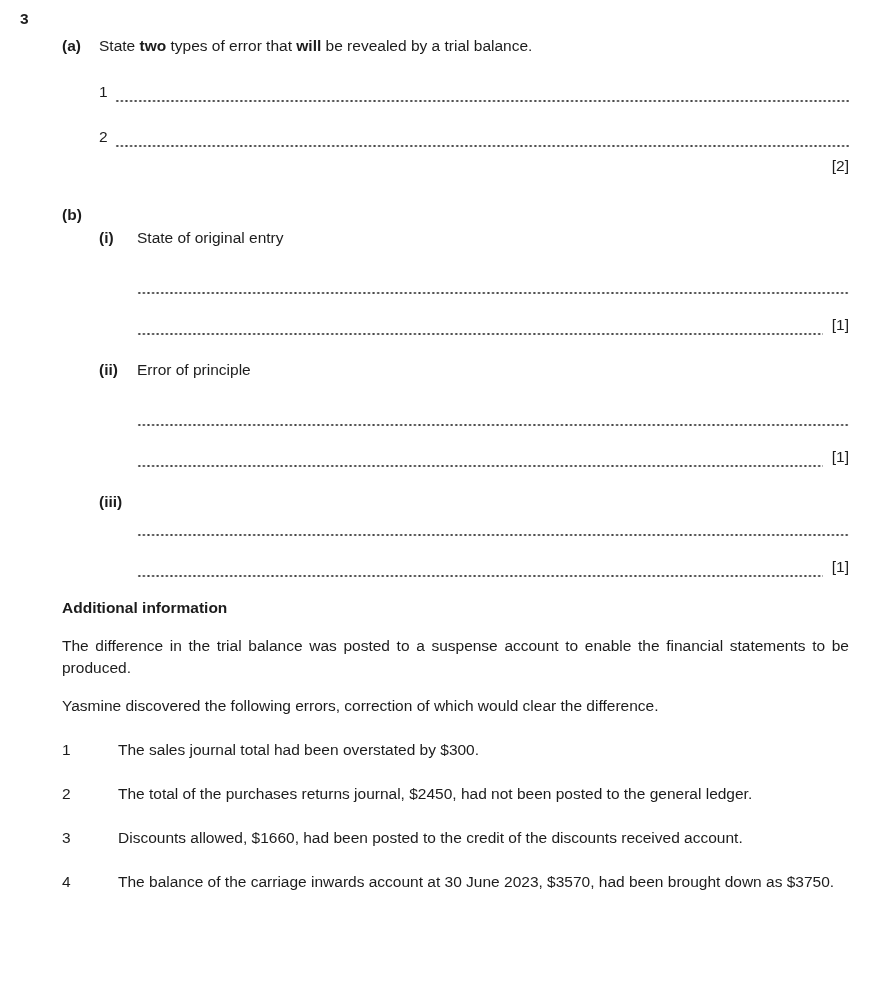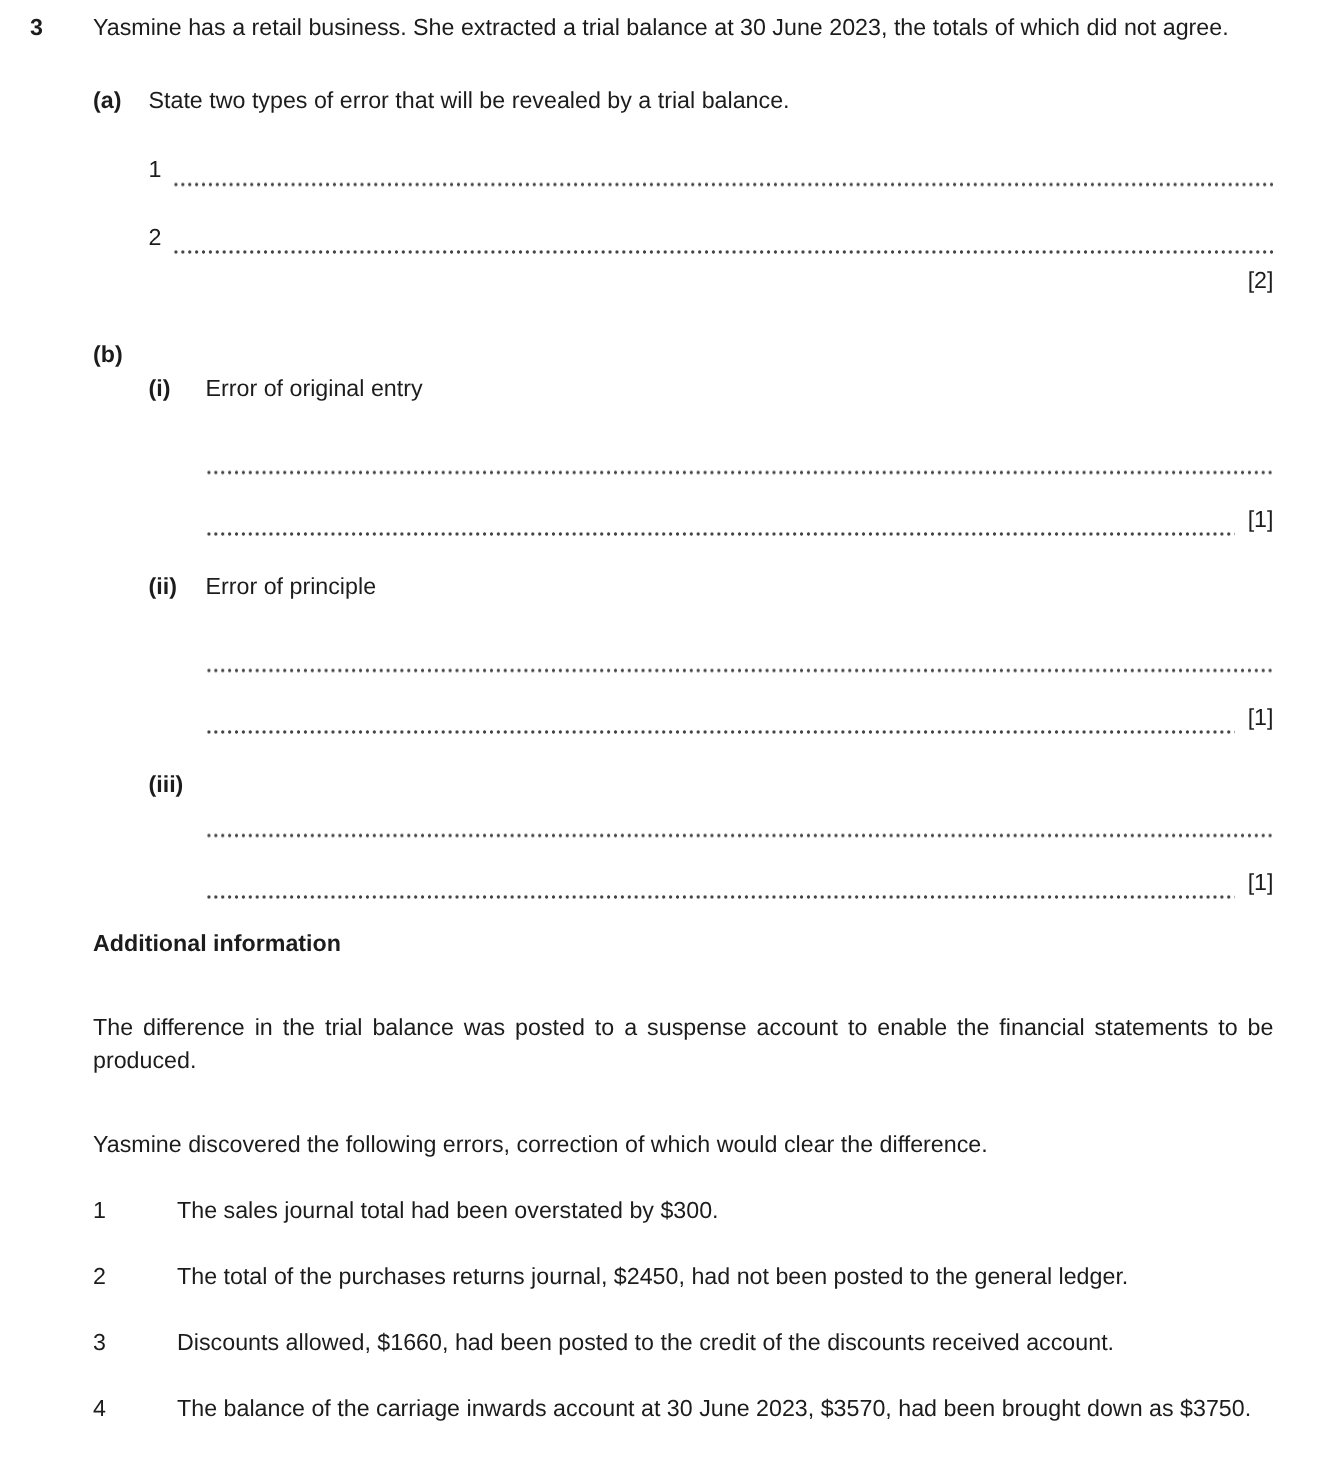--- a/index.html
+++ b/index.html
@@ -8,21 +8,21 @@
     min-height: 986px;
     box-sizing: border-box;
     padding: 8px 45px 14px 20px;
     font-family: "Liberation Sans", "DejaVu Sans", sans-serif;
     font-size: 15.5px;
     line-height: 22px;
     color: #1c1c1c;
   }
   p { margin: 0; }
   .just { text-align: justify; }
-  strong, .b { font-weight: normal; }
+  strong, .b { font-weight: bold; }
 
   .qrow { display: flex; }
   .qnum { width: 42px; flex: 0 0 42px; font-weight: bold; }
   .qbody { flex: 1; min-width: 0; }
 
   .part { display: flex; margin-top: 27px; }
   .plabel { width: 37px; flex: 0 0 37px; font-weight: bold; }
   .pcontent { flex: 1; min-width: 0; }
 
   .ansline { display: flex; align-items: flex-end; margin-top: 23px; }
@@ -39,35 +39,34 @@
   .marksrow { text-align: right; margin-top: 7px; }
 
   .subpart { display: flex; margin-top: 23px; }
   .sublabel { width: 38px; flex: 0 0 38px; font-weight: bold; }
   .subcontent { flex: 1; min-width: 0; }
   .dotrow { display: flex; align-items: flex-end; margin-top: 19px; }
   .dotrow.first { margin-top: 30px; }
   .dotrow .mark { flex: 0 0 auto; padding-left: 9px; }
 
   .addheading { font-weight: bold; margin-top: 19px; }
-  .apara { margin-top: 34px; }
+  .apara { margin-top: 16px; }
 
   .numitem { display: flex; margin-top: 22px; }
   .numitem .inum { width: 37px; flex: 0 0 37px; }
   .numitem .itext { flex: 1; min-width: 0; text-align: justify; margin-left: 19px; }
 </style>
 </head>
 <body>
 
 <div class="page">
   <div class="qrow">
     <div class="qnum">3</div>
     <div class="qbody">
 
-      <p class="just">Yasmine has a retail business. She extracted a trial balance at 30 June 2023, the totals of which did not agree.</p>
 
       <div class="part">
         <div class="plabel">(a)</div>
         <div class="pcontent">
           <p><span>State </span><strong>two</strong><span> types of error that </span><strong>will</strong><span> be revealed by a trial balance.</span></p>
           <div class="ansline first">
             <span class="ansnum">1</span>
             <span class="dots"></span>
           </div>
           <div class="ansline">
@@ -78,21 +77,21 @@
         </div>
       </div>
 
       <div class="part">
         <div class="plabel">(b)</div>
         <div class="pcontent">
 
           <div class="subpart">
             <div class="sublabel">(i)</div>
             <div class="subcontent">
-              <p>Error of original entry</p>
+              <p>State of original entry</p>
               <div class="dotrow first">
                   <span class="dots"></span>
                 </div>
               <div class="dotrow">
                   <span class="dots"></span>
                   <span class="mark">[1]</span>
                 </div>
             </div>
           </div>
 

